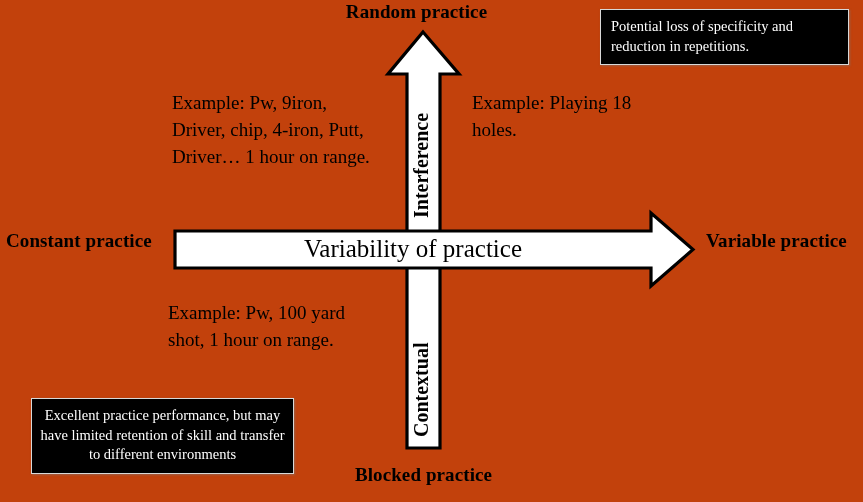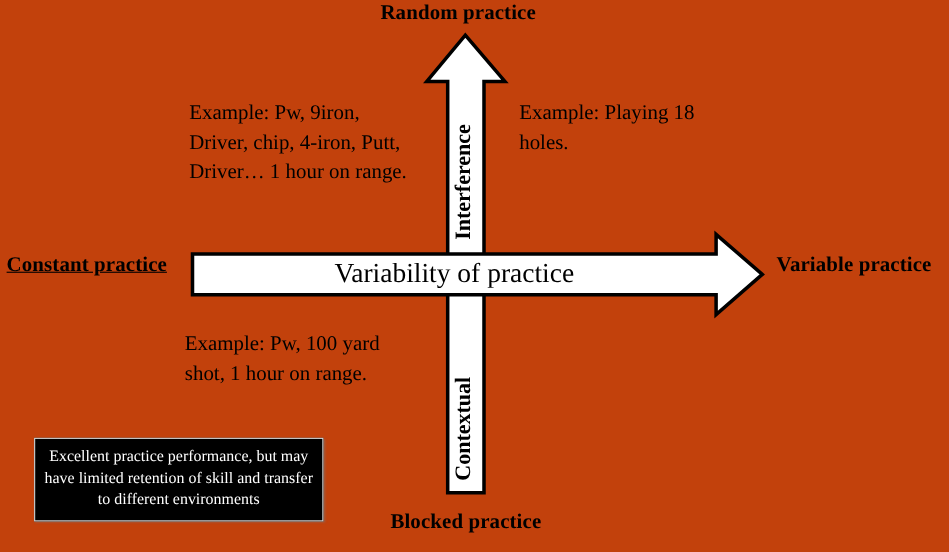--- a/index.html
+++ b/index.html
@@ -36,21 +36,20 @@
   }
   #label-blocked {
     left: 0; right: 0;
     top: 465px;
     text-align: center;
     padding-right: 16px;
   }
   #label-constant {
     left: 6px;
     top: 231px;
-    text-decoration: underline;
   }
   #label-variable {
     left: 706px;
     top: 231px;
   }
 
   
   .arrow-svg {
     position: absolute;
     left: 0;
@@ -150,16 +149,17 @@
 
   <div class="vert-text" id="text-contextual">Contextual</div>
 
   <div class="quad-text" id="quad-tl">Example: Pw, 9iron, Driver, chip, 4-iron, Putt, Driver… 1 hour on range.</div>
 
   <div class="quad-text" id="quad-tr">Example: Playing 18 holes.</div>
 
   <div class="quad-text" id="quad-bl">Example: Pw, 100 yard shot, 1 hour on range.</div>
 
 
+  <div class="callout" id="callout-top-right">Potential loss of specificity and reduction in repetitions.</div>
 
   <div class="callout" id="callout-bottom-left">Excellent practice performance, but may have limited retention of skill and transfer to different environments</div>
 
 </div>
 
 </body></html>

